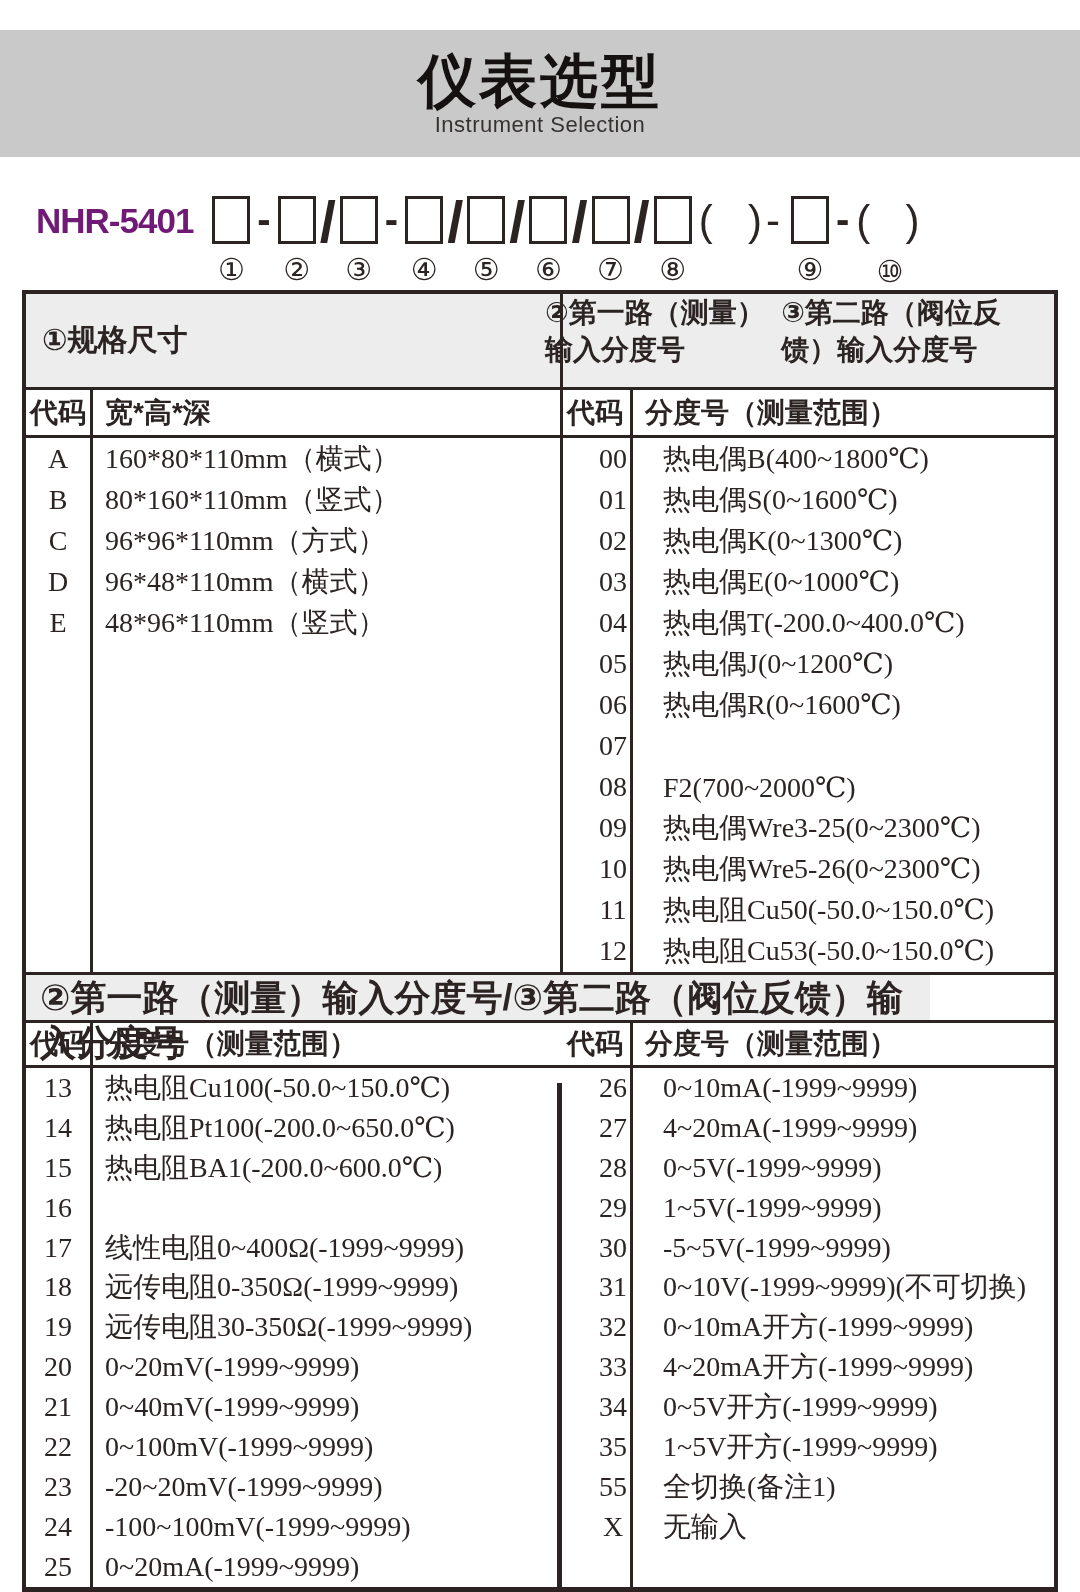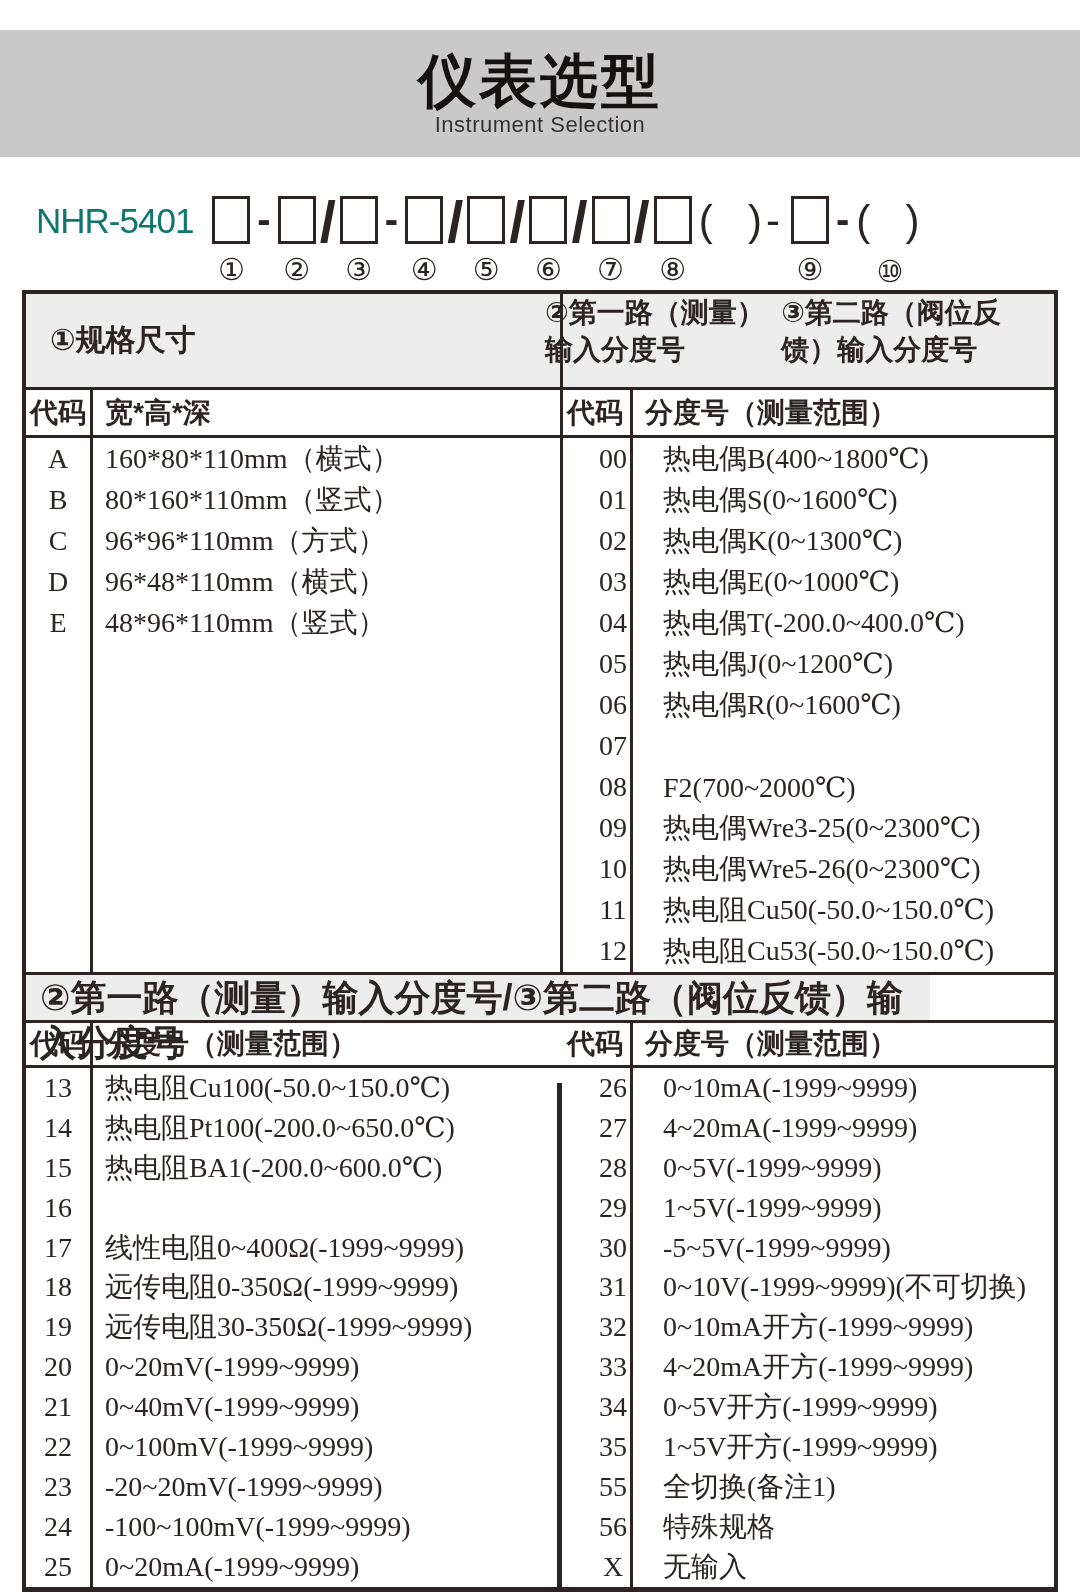--- a/index.html
+++ b/index.html
@@ -23,21 +23,21 @@
   .title-band .subtitle {
     font-size:22px; font-weight:400; color:#363231; letter-spacing:0.5px; line-height:26px;
   }
 
   
   .model-row {
     position:absolute; left:36px; top:196px;
     display:flex; align-items:flex-start;
   }
   .model-prefix {
-    font-size:35px; font-weight:400; letter-spacing:-1px; color:#0f766e;
+    font-size:35px; font-weight:700; letter-spacing:-1px; color:#701a75;
     line-height:50px; margin-right:16px; font-stretch:condensed;
   }
   .seg { display:flex; flex-direction:column; align-items:center; margin:0 3px; }
   .code-box {
     width:38px; height:48px; border:3px solid #2b2423; background:#fff;
   }
   .seg-num {
     margin-top:10px; font-size:30px; line-height:32px; color:#2b2423;
     font-family:"DejaVu Sans",sans-serif;
   }
@@ -53,21 +53,21 @@
   .sel-table {
     position:absolute; left:22px; top:290px; width:1036px; height:1302px;
     border:4px solid #2b2423; border-bottom-width:5px; background:#fff;
   }
   .hline { position:absolute; left:0; width:1028px; background:#2b2423; height:3px; }
   .vline { position:absolute; background:#2b2423; width:3px; }
 
   .s1-band { position:absolute; left:0; top:0; width:1028px; height:93px; background:#ededed; }
   .s1-band-left {
     position:absolute; left:0; top:0; width:534px; height:93px;
-    display:flex; align-items:center; padding-left:24px;
+    display:flex; align-items:center; padding-left:16px;
     font-size:30px; font-weight:800;
   }
   .s1-band-right {
     position:absolute; left:507px; top:0; right:0; height:93px;
     display:flex; flex-direction:row; justify-content:space-between; padding-left:12px;
     font-size:28px; font-weight:800; line-height:37px;
   }
   .s2-band {
     position:absolute; left:0; top:681px; width:904px; height:45px; background:#ededed;
     font-size:36px; font-weight:800; line-height:45px; padding-left:14px;
@@ -363,24 +363,20 @@
       </div>
       <div class="trow">
         <span class="code-cell">35</span>
         <span class="desc-cell">1~5V开方(-1999~9999)</span>
       </div>
       <div class="trow">
         <span class="code-cell">55</span>
         <span class="desc-cell">全切换(备注1)</span>
       </div>
       <div class="trow">
-        <span class="code-cell">56</span>
-        <span class="desc-cell">特殊规格</span>
-      </div>
-      <div class="trow">
         <span class="code-cell">X</span>
         <span class="desc-cell">无输入</span>
       </div>
     </div>
 
   <div class="hline" style="top:93px;"></div>
   <div class="hline" style="top:141px;"></div>
   <div class="hline" style="top:678px;"></div>
   <div class="hline" style="top:726px;"></div>
   <div class="hline" style="top:771px;"></div>

